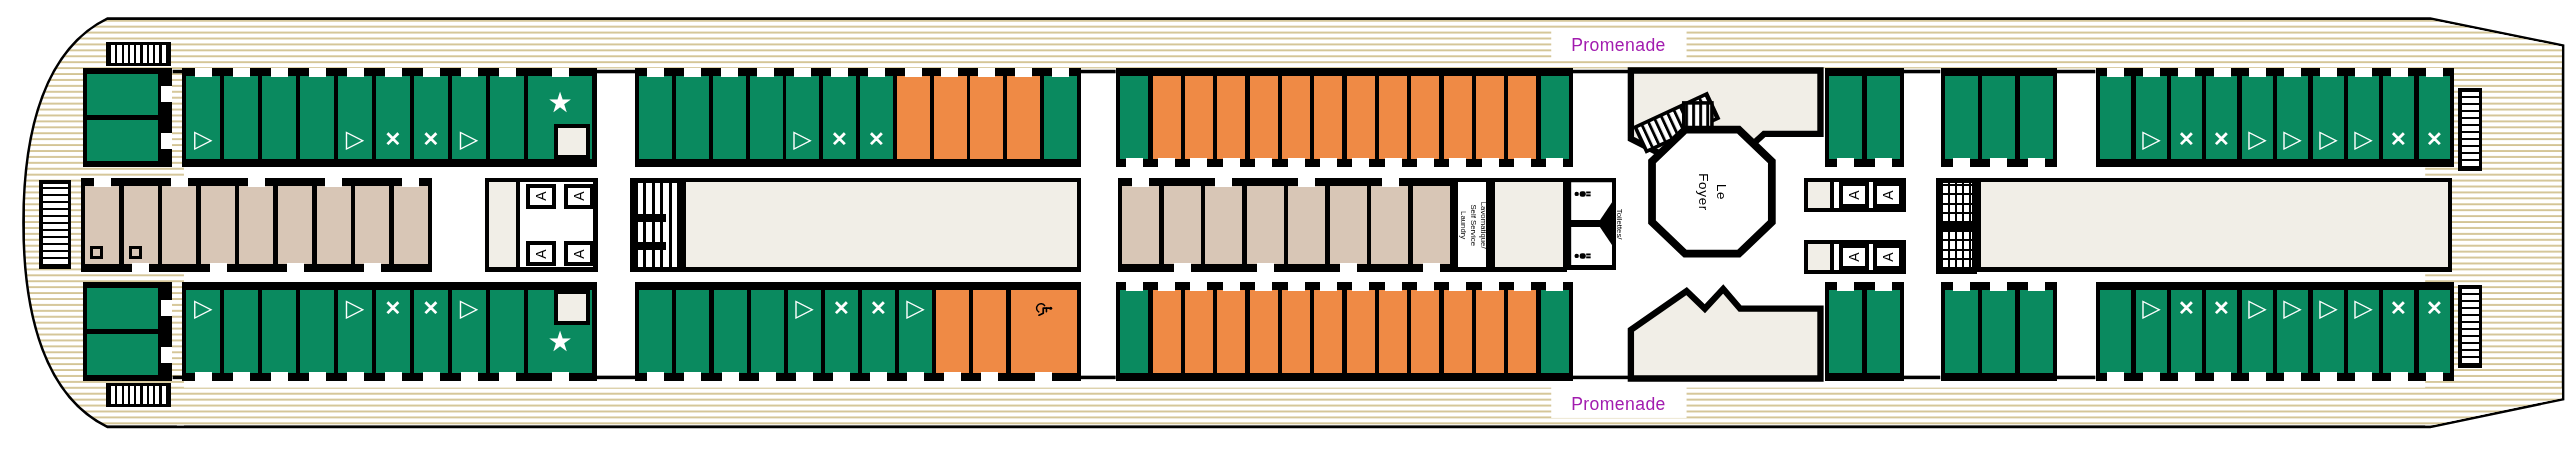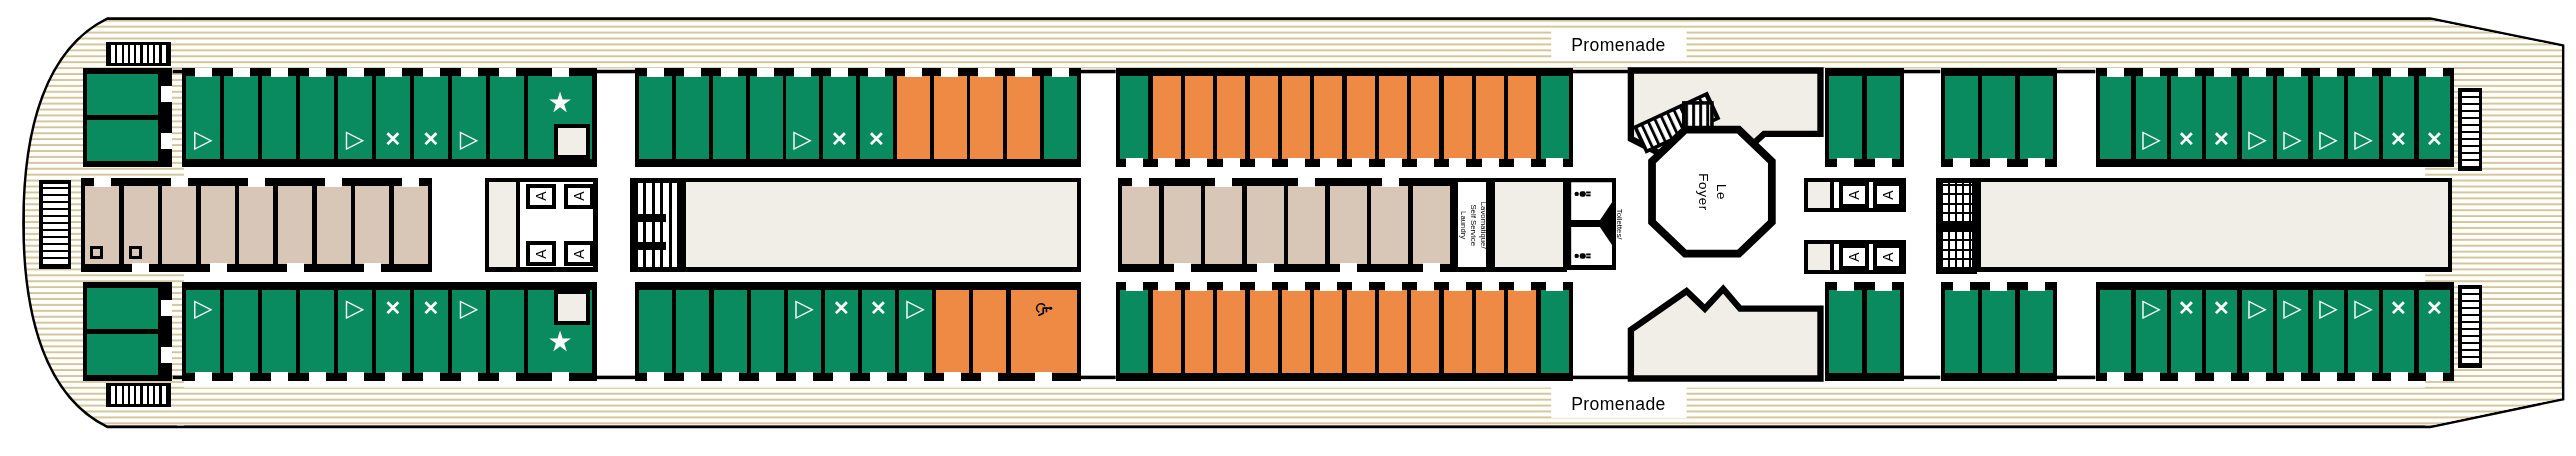--- a/index.html
+++ b/index.html
@@ -15,21 +15,21 @@
   .sym.star{font-size:28px;font-weight:normal;}
   .inset{position:absolute;border:4.2px solid #000;box-sizing:border-box;}
   .sq{position:absolute;width:12.7px;height:12.7px;border:3.5px solid #000;box-sizing:border-box;left:5px;bottom:5px;}
   .roombox{position:absolute;background:#000;}
   .inner{position:absolute;}
   .stripesH{background:repeating-linear-gradient(0deg,#000 0 2.1px,#fff 2.1px 7px);}
   .stripesV{background:repeating-linear-gradient(90deg,#000 0 2.8px,#fff 2.8px 8.5px);}
   .grid{background:repeating-linear-gradient(90deg,#000 0 2.1px,transparent 2.1px 7px),repeating-linear-gradient(0deg,#000 0 2.1px,#fff 2.1px 9.2px);}
   .abox{position:absolute;background:#fff;border:4.2px solid #000;box-sizing:border-box;display:flex;align-items:center;justify-content:center;}
   .abox span{transform:rotate(-90deg);font-size:14px;color:#000;}
-  .promenade{position:absolute;z-index:2;width:135px;height:30px;display:flex;align-items:center;justify-content:center;font-size:17.6px;letter-spacing:0.4px;color:#000000;}
+  .promenade{position:absolute;z-index:2;width:135px;height:30px;display:flex;align-items:center;justify-content:center;font-size:17.6px;letter-spacing:0.4px;color:#a21caf;}
   #prom-top{left:1551px;top:30px;}
   #prom-bottom{left:1551px;top:389px;}
   .vlabel-box{position:absolute;z-index:2;display:flex;align-items:center;justify-content:center;}
   .rot90{transform:rotate(90deg);white-space:pre-line;text-align:center;color:#000;}
   #foyer-box{left:1652px;top:130px;width:120px;height:124px;}
   #foyer-box .rot90{font-size:13.4px;line-height:1.35;letter-spacing:0.7px;}
   #laundry-box{left:1447px;top:178px;width:51px;height:94px;}
   #toilets-box{left:1591px;top:178px;width:45px;height:92px;}
   .small-text{font-size:7.8px;line-height:1.3;}
   .wcroom{position:absolute;background:#fff;}

